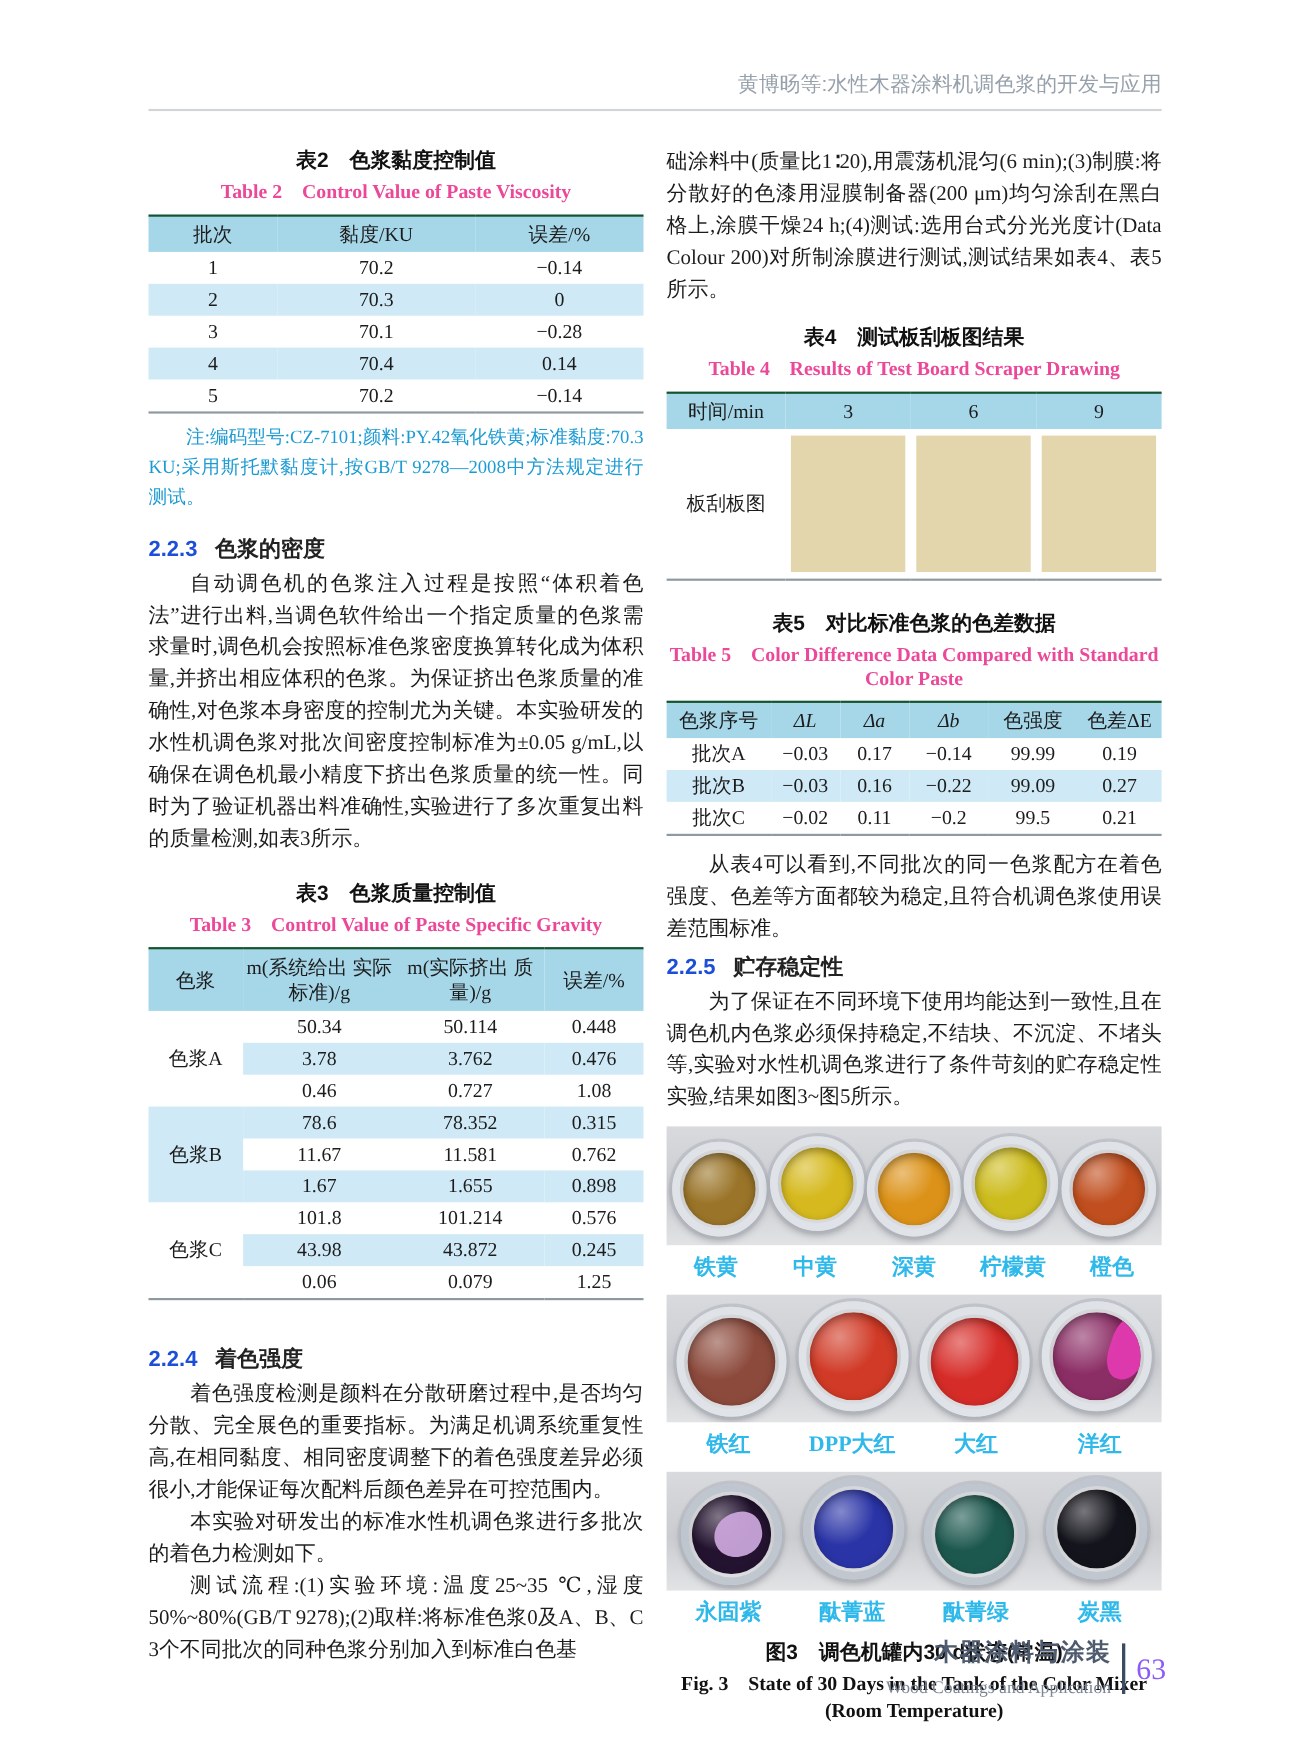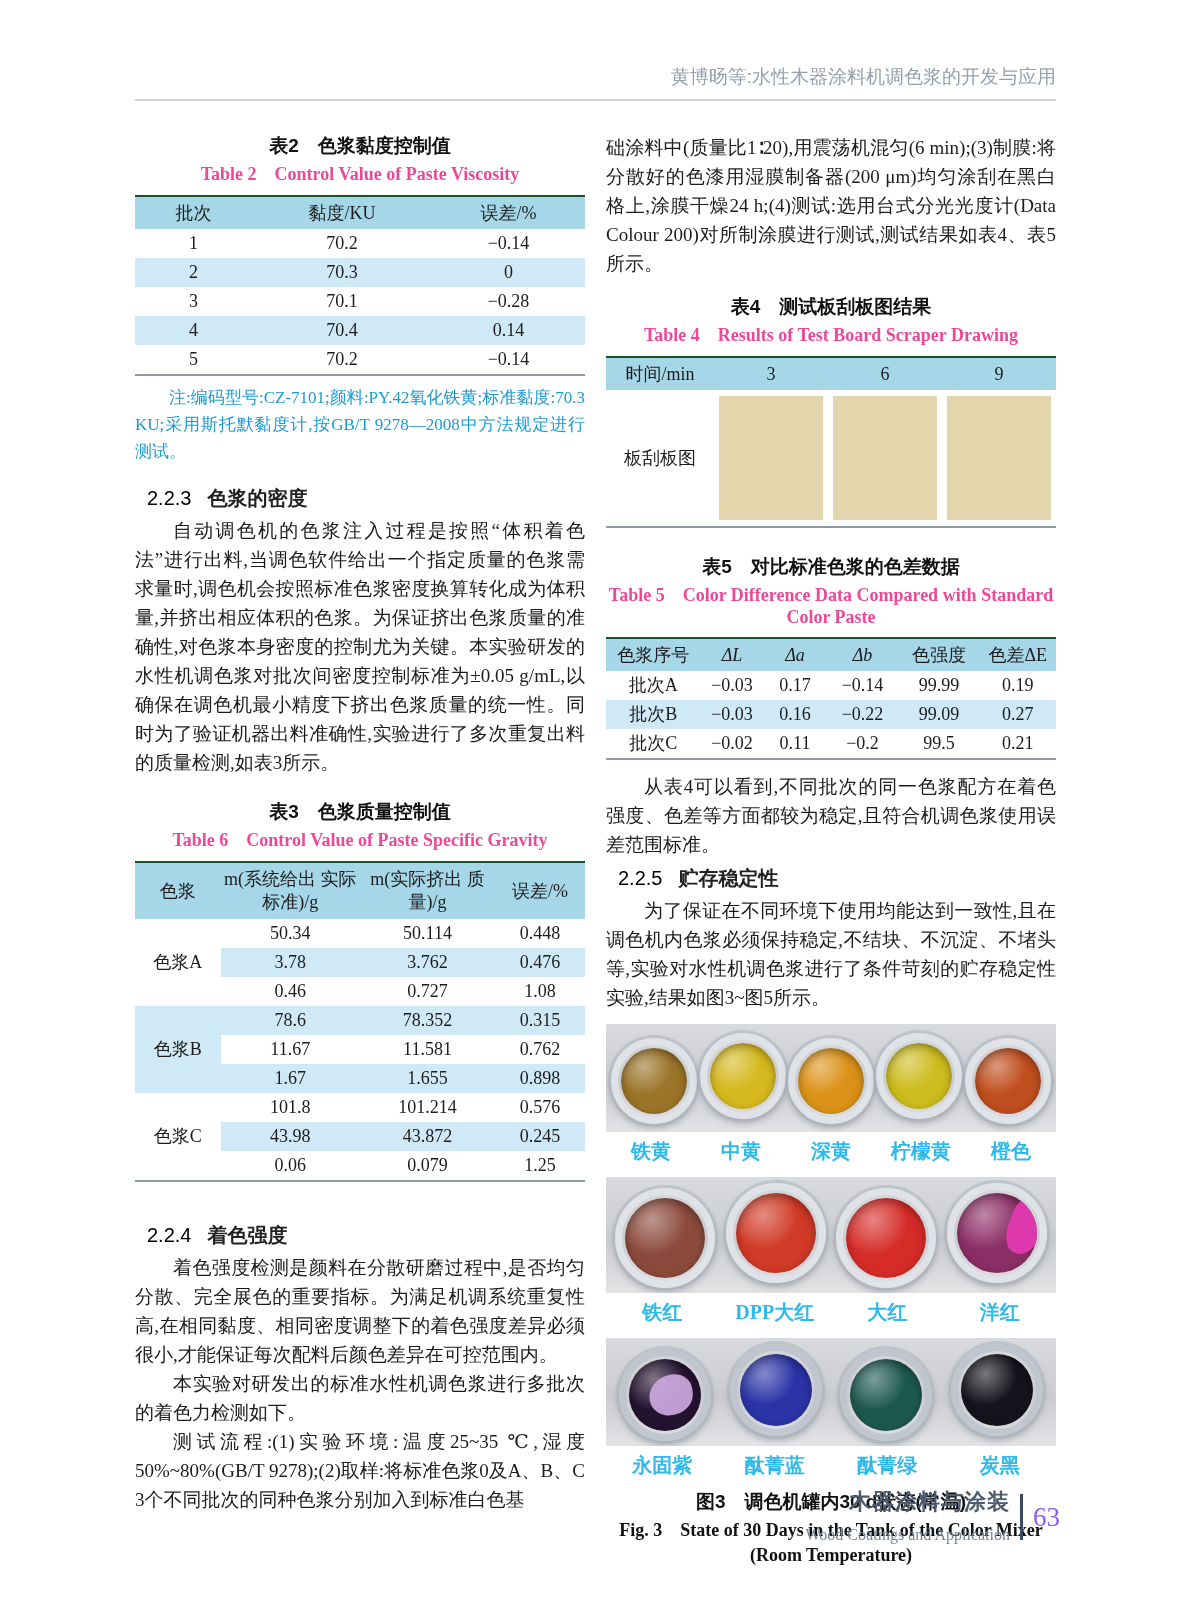--- a/index.html
+++ b/index.html
@@ -37,21 +37,21 @@
   td { text-align:center; padding:2px 2px; line-height:25px; }
   tr.stripe { background:#cfeaf6; }
   td.rowspan-label { background:transparent; }
 
   .note {
     margin-top:8px; color:#1c9bd3; font-size:17px; line-height:27px;
     text-align:justify; text-indent:2em;
   }
 
   .sec-head { margin-top:20px; font-family:"Liberation Sans","DejaVu Sans",sans-serif; font-size:20px; }
-  .sec-num { color:#000000; font-weight:normal; margin-right:16px;margin-left:12px; }
+  .sec-num { color:#1d4ed8; font-weight:bold; margin-right:16px; }
   .sec-title { color:#222; font-weight:600; }
 
   .para { font-size:19px; line-height:29px; text-align:justify; text-indent:2em; margin-top:4px; }
   .para.noindent { text-indent:0; }
   .para.tight { margin-top:0; }
 
   
   .swatch { width:94%; height:124px; margin:4px auto; }
   td.t4-label { vertical-align:middle; }
 
@@ -175,21 +175,21 @@
         </tbody>
       </table>
       <div class="note">注:编码型号:CZ-7101;颜料:PY.42氧化铁黄;标准黏度:70.3 KU;采用斯托默黏度计,按GB/T 9278—2008中方法规定进行测试。</div>
 
       <div class="sec-head">
         <span class="sec-num">2.2.3</span><span class="sec-title">色浆的密度</span>
       </div>
       <div class="para">自动调色机的色浆注入过程是按照“体积着色法”进行出料,当调色软件给出一个指定质量的色浆需求量时,调色机会按照标准色浆密度换算转化成为体积量,并挤出相应体积的色浆。为保证挤出色浆质量的准确性,对色浆本身密度的控制尤为关键。本实验研发的水性机调色浆对批次间密度控制标准为±0.05 g/mL,以确保在调色机最小精度下挤出色浆质量的统一性。同时为了验证机器出料准确性,实验进行了多次重复出料的质量检测,如表3所示。</div>
 
       <div class="tbl-title-cn" style="margin-top:22px;">表3　色浆质量控制值</div>
-      <div class="tbl-title-en">Table 6　Control Value of Paste Specific Gravity</div>
+      <div class="tbl-title-en">Table 3　Control Value of Paste Specific Gravity</div>
       <table class="t3">
         <thead>
           <tr>
             <th>色浆</th>
             <th>m(系统给出 实际标准)/g</th>
             <th>m(实际挤出 质量)/g</th>
             <th>误差/%</th>
           </tr>
         </thead>
         <tbody>

